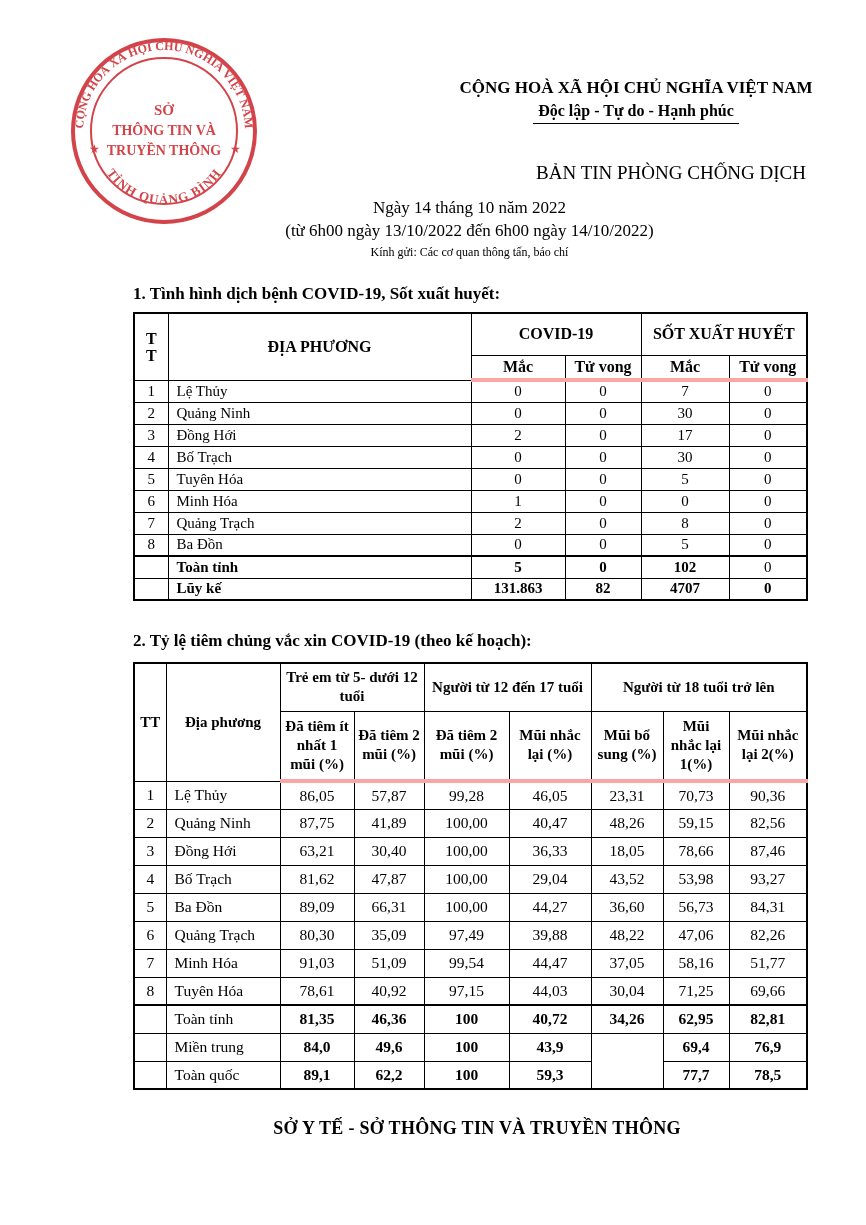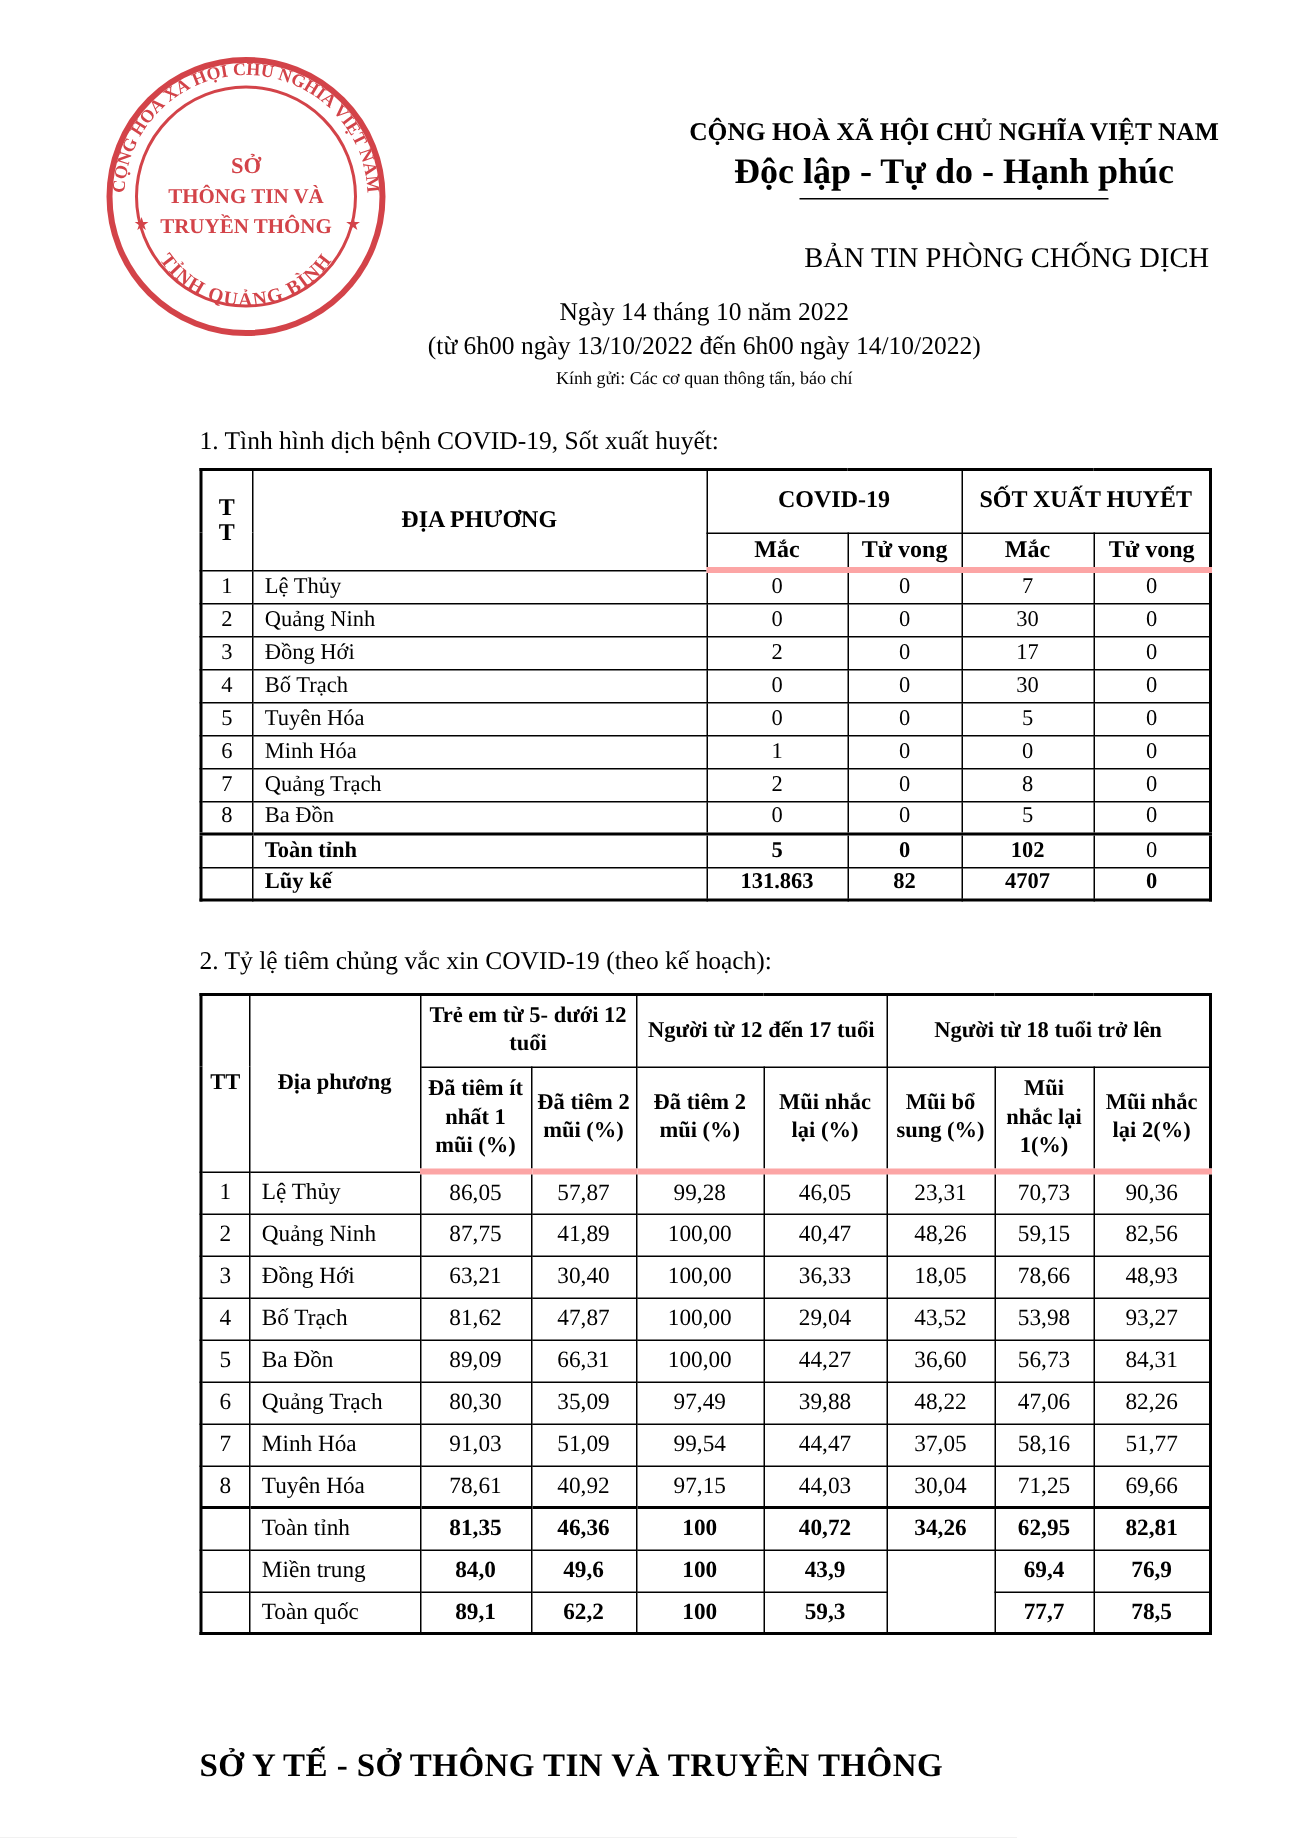--- a/index.html
+++ b/index.html
@@ -14,27 +14,27 @@
   }
   
   .stamp{position:absolute;left:68px;top:35px;width:192px;height:192px;opacity:.88;z-index:5;pointer-events:none;}
   
   .hdr-left{position:absolute;left:116px;top:80px;width:272px;text-align:center;z-index:2;}
   .hdr-left .l1{font-size:16px;letter-spacing:.2px;}
   .hdr-left .l2{font-size:16px;font-weight:bold;margin-top:3px;}
   .hdr-left .rule{width:166px;border-bottom:1.6px solid #000;margin:3px auto 0;}
   .hdr-right{position:absolute;left:424px;top:78px;width:424px;text-align:center;z-index:2;}
   .hdr-right .l1{font-size:17px;font-weight:bold;}
-  .hdr-right .l2{font-size:24px;font-weight:bold;margin-top:4px;}
+  .hdr-right .l2{font-size:16px;font-weight:bold;margin-top:4px;}
   .hdr-right .rule{width:206px;border-bottom:1.6px solid #000;margin:3px auto 0;}
   
   .title{position:absolute;left:133px;top:162px;width:673px;text-align:right;font-size:19px;font-weight:normal;}
   .dates{position:absolute;left:133px;top:196px;width:673px;text-align:center;font-size:17px;font-weight:normal;line-height:23px;}
   .salutation{position:absolute;left:133px;top:245px;width:673px;text-align:center;font-size:12px;}
-  .sec-heading{position:absolute;left:133px;width:700px;font-size:17px;font-weight:normal;}
+  .sec-heading{position:absolute;left:133px;width:700px;font-size:17px;font-weight:bold;}
   .sec1{top:284px;}
   .sec2{top:631px;}
   
   table{border-collapse:collapse;table-layout:fixed;position:absolute;left:133px;background:#fff;}
   td,th{border:1px solid #000;text-align:center;vertical-align:middle;padding:0 2px;overflow:hidden;}
   table{border:2px solid #000;}
   .t1{top:312px;width:673px;font-size:15px;}
   .t1 th{font-size:16px;}
   .t1 .hrow1{height:42px;}
   .t1 .hrow2{height:25px;}
@@ -43,21 +43,21 @@
   .tt-stacked{white-space:pre-line;line-height:17px;}
   .hdr-bottom{border-bottom:4px solid #fca5a5;}
   .sum-top td{border-top:2px solid #000;}
   .bold{font-weight:bold;}
   .t2{top:662px;width:673px;font-size:15.5px;}
   .t2 th{font-size:15px;line-height:19px;}
   .t2 .hrow1{height:48px;}
   .t2 .hrow2{height:70px;}
   .t2 tbody tr{height:28px;}
   
-  .footer{position:absolute;left:133px;top:1164px;width:688px;text-align:left;font-size:22px;font-weight:bold;letter-spacing:.3px;}
+  .footer{position:absolute;left:133px;top:1118px;width:688px;text-align:center;font-size:18px;font-weight:bold;letter-spacing:.3px;}
 </style>
 </head>
 <body>
 
 <div class="page">
 
   <svg class="stamp" viewBox="0 0 192 192">
     <circle cx="96" cy="96" r="91" fill="none" stroke="#cd2a30" stroke-width="4"></circle>
     <circle cx="96" cy="96" r="73" fill="none" stroke="#cd2a30" stroke-width="2"></circle>
     <defs>
@@ -257,21 +257,21 @@
         </tr>
       <tr>
           <td>3</td>
           <td class="name">Đồng Hới</td>
           <td>63,21</td>
           <td>30,40</td>
           <td>100,00</td>
           <td>36,33</td>
           <td>18,05</td>
           <td>78,66</td>
-          <td>48,93</td>
+          <td>87,46</td>
         </tr>
       <tr>
           <td>4</td>
           <td class="name">Bố Trạch</td>
           <td>81,62</td>
           <td>47,87</td>
           <td>100,00</td>
           <td>29,04</td>
           <td>43,52</td>
           <td>53,98</td>

